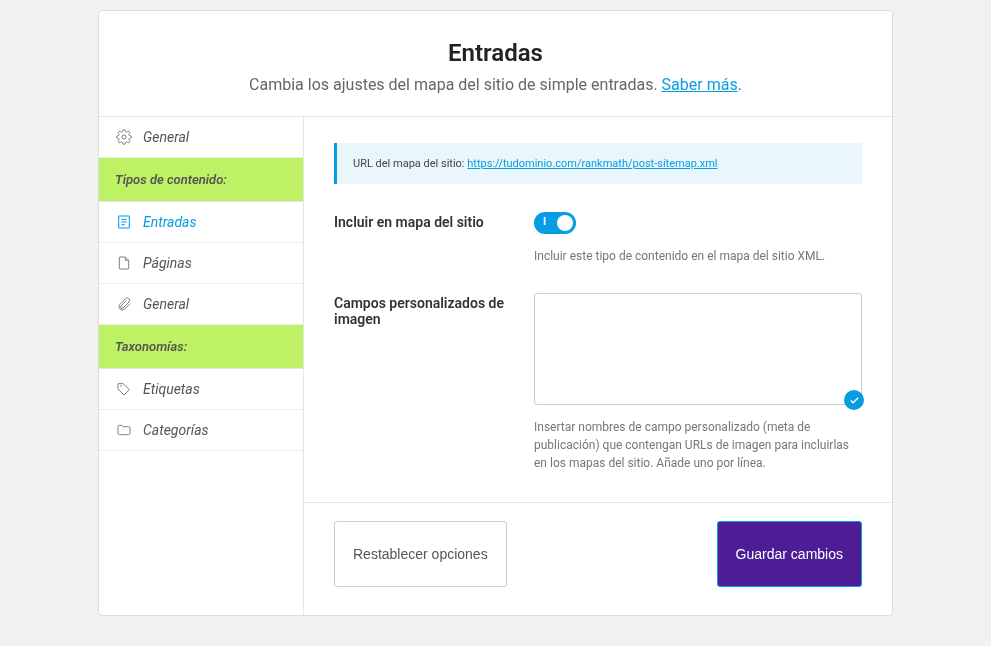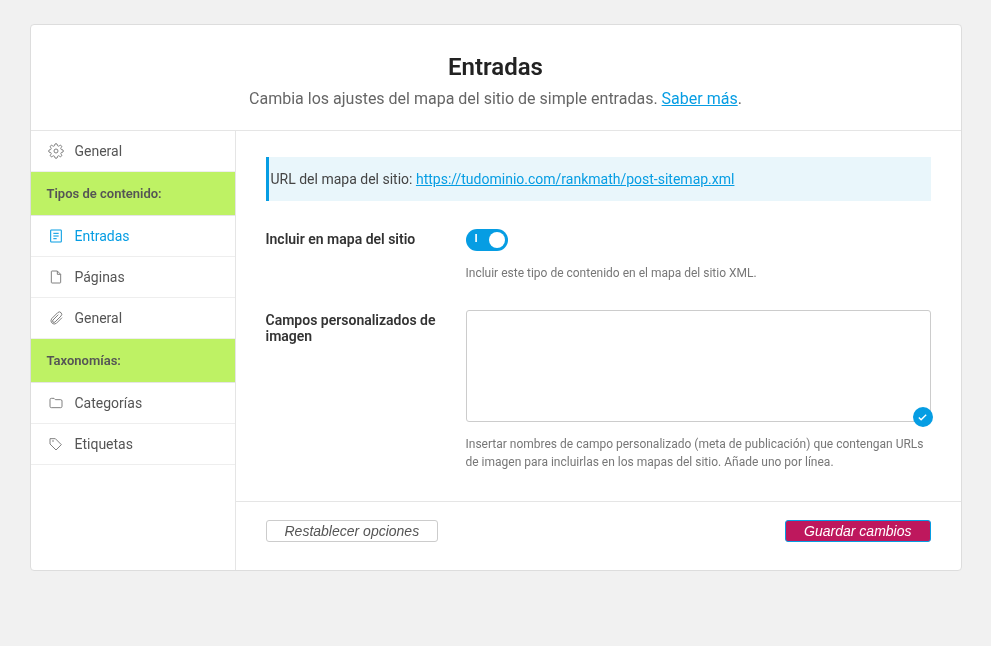--- a/index.html
+++ b/index.html
@@ -7,37 +7,38 @@
       font-family: -apple-system, BlinkMacSystemFont, "Segoe UI", Roboto, sans-serif;
       background: #f1f1f1;
       font-size: 14px;
       color: #444;
       padding: 10px;
     }
     .panel {
       background: #fff;
       border: 1px solid #ddd;
       border-radius: 4px;
-      width: 932px;
-      margin: 14px auto;
+      width: 795px;
+      margin: 0 auto;
     }
     .panel-header {
       text-align: center;
       padding: 28px 20px 22px;
       border-bottom: 1px solid #e5e5e5;
     }
     .panel-title { font-size: 24px; font-weight: 600; color: #222; margin-bottom: 8px; }
     .panel-subtitle { color: #666; font-size: 16px; }
     .panel-subtitle a { color: #069de3; text-decoration: underline; }
     .panel-body { display: flex; }
     .sidebar {
       width: 205px;
       border-right: 1px solid #e5e5e5;
       flex-shrink: 0;
       padding-bottom: 6px;
+      font-style: italic;
     }
     .sidebar-group-label {
       background: #bef264;
       color: #555;
       font-size: 13px;
       font-weight: 600;
       padding: 14px 16px;
       border-bottom: 1px solid #e5e5e5;
     }
     .sidebar-item {
@@ -50,23 +51,23 @@
       border-bottom: 1px solid #eee;
     }
     .sidebar-item.active { color: #069de3; background: #fff; }
     .sidebar-item.active .sb-icon svg { stroke: #069de3; fill: #069de3; }
     .sb-icon { width: 18px; display: inline-flex; align-items: center; justify-content: center; }
     .sb-icon svg { width: 16px; height: 16px; stroke: #777; fill: none; stroke-width: 1.4; }
     .content { flex: 1; padding: 26px 30px 10px; position: relative; }
     .notice {
       background: #e9f6fb;
       border-left: 3px solid #069de3;
-      padding: 14px 2px;
+      padding: 14px 16px;
       color: #444;
-      font-size: 14px;
+      font-size: 11px;
       margin-bottom: 28px;
     }
     .notice a { color: #069de3; text-decoration: underline; }
     .field-row { display: flex; margin-bottom: 28px; align-items:flex-start;gap:12px; }
     .field-label { width: 188px; flex-shrink: 0; font-weight: 600; color: #333; font-size: 14px; padding-top:2px; }
     .field-control { flex: 1; position: relative; }
     .field-desc { color: #777; font-size: 12px; margin-top: 10px; line-height:1.5; }
     .toggle {
       width: 42px; height: 22px;
       background: #069de3;
@@ -96,24 +97,24 @@
     }
     .check-badge svg { width:11px; height:11px; stroke:#fff; stroke-width:3; fill:none; }
     .ta-wrap { position: relative; }
     .footer {
       display: flex; justify-content: space-between;
       border-top: 1px solid #e5e5e5;
       padding: 18px 30px 18px 30px;
       margin: 30px -30px 0;
     }
     .btn {
-      padding: 2px 18px; font-size: 14px; border-radius: 3px;
-      cursor: pointer; border: 1px solid #ccc; background: #fff; color: #555; font-style: italic;
-    }
-    .btn-primary { background: #be185d; border-color: #069de3; color: #fff; }
+      padding: 24px 18px; font-size: 14px; border-radius: 3px;
+      cursor: pointer; border: 1px solid #ccc; background: #fff; color: #555;
+    }
+    .btn-primary { background: #4c1d95; border-color: #069de3; color: #fff; }
   </style>
 </head>
 <body>
 
 <div class="panel">
   <div class="panel-header">
     <div class="panel-title">Entradas</div>
     <div class="panel-subtitle">
       <span>Cambia los ajustes del mapa del sitio de simple entradas. </span><a href="#">Saber más</a><span>.</span>
     </div>
@@ -162,34 +163,34 @@
             </svg>
         </span>
         <span>General</span>
       </div>
 
       <div class="sidebar-group-label">Taxonomías:</div>
 
       <div class="sidebar-item">
         <span class="sb-icon">
           <svg viewBox="0 0 24 24">
-              <path d="M3 7a2 2 0 0 1 2-2h4l2 2h8a2 2 0 0 1 2 2v8a2 2 0 0 1-2 2H5a2 2 0 0 1-2-2z"></path>
-            </svg>
-        </span>
-        <span>Categorías</span>
-      </div>
-
-      <div class="sidebar-item">
-        <span class="sb-icon">
-          <svg viewBox="0 0 24 24">
               <path d="M20 13l-8 8-9-9V4h8z"></path>
               <circle cx="7.5" cy="7.5" r="1.2" fill="#777" stroke="none"></circle>
             </svg>
         </span>
         <span>Etiquetas</span>
+      </div>
+
+      <div class="sidebar-item">
+        <span class="sb-icon">
+          <svg viewBox="0 0 24 24">
+              <path d="M3 7a2 2 0 0 1 2-2h4l2 2h8a2 2 0 0 1 2 2v8a2 2 0 0 1-2 2H5a2 2 0 0 1-2-2z"></path>
+            </svg>
+        </span>
+        <span>Categorías</span>
       </div>
     </div>
 
     <div class="content">
       <div class="notice">
         <span>URL del mapa del sitio: </span><a href="#">https://tudominio.com/rankmath/post-sitemap.xml</a>
       </div>
 
       <div class="field-row">
         <div class="field-label">Incluir en mapa del sitio</div>

